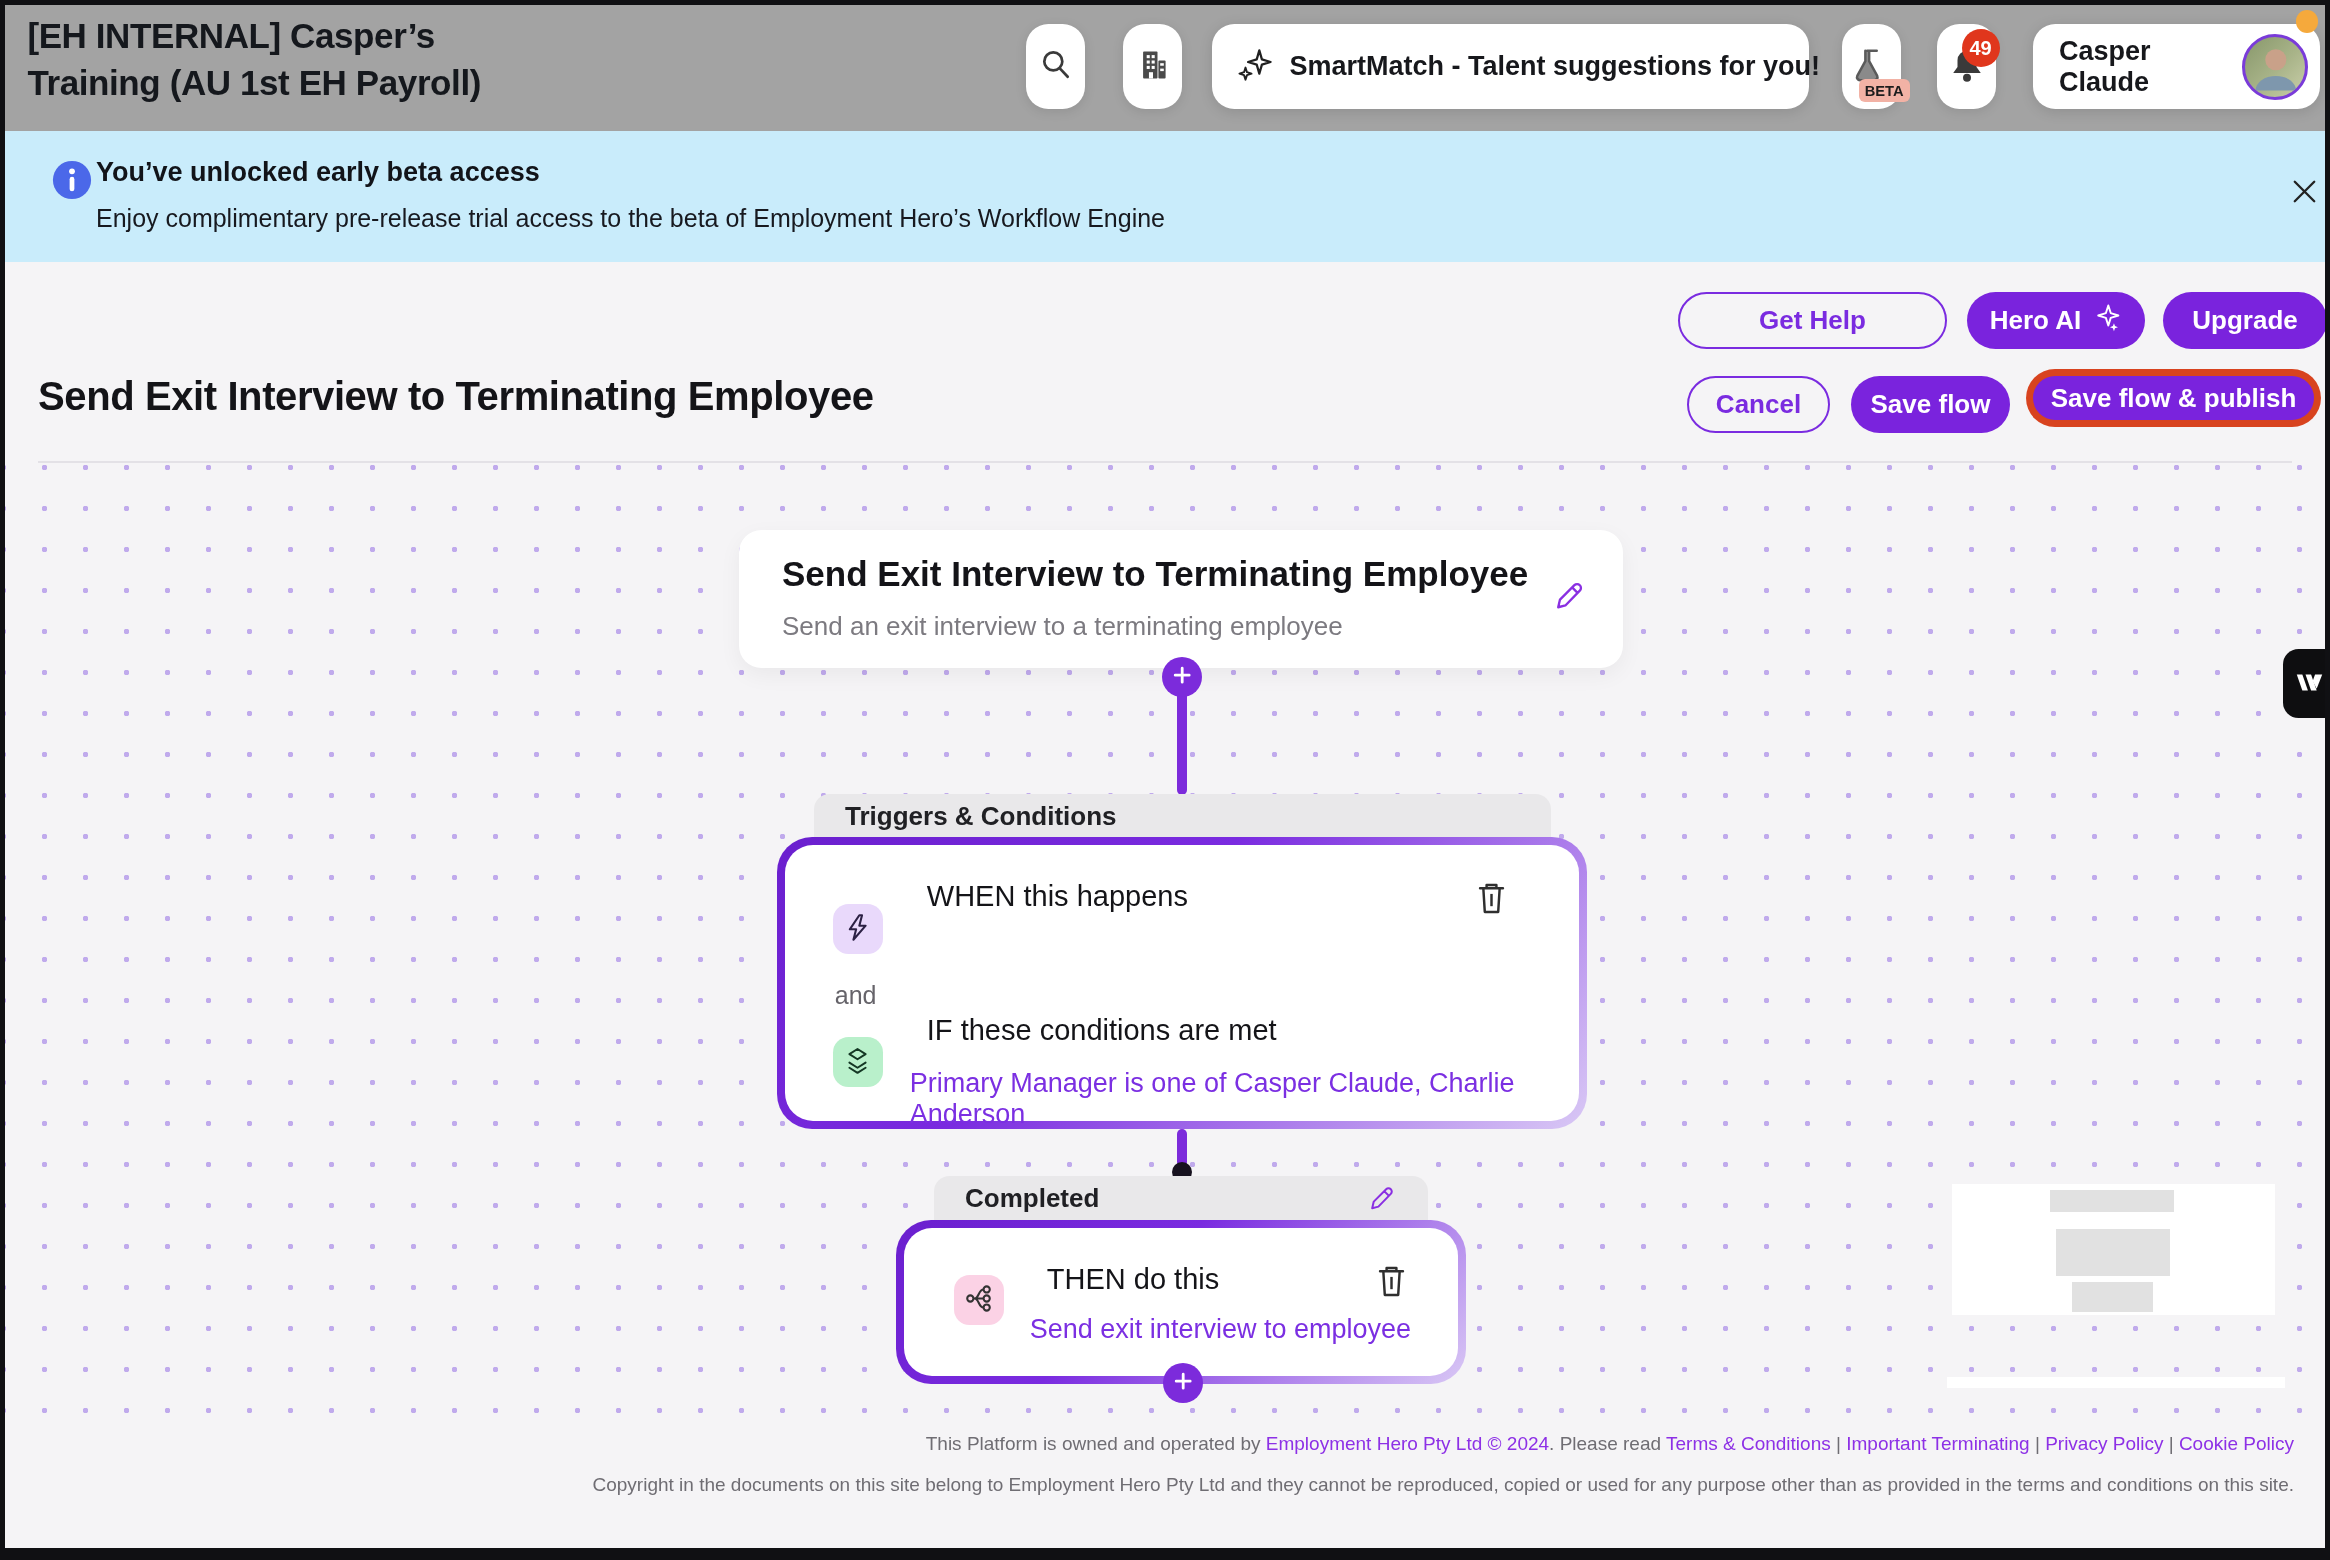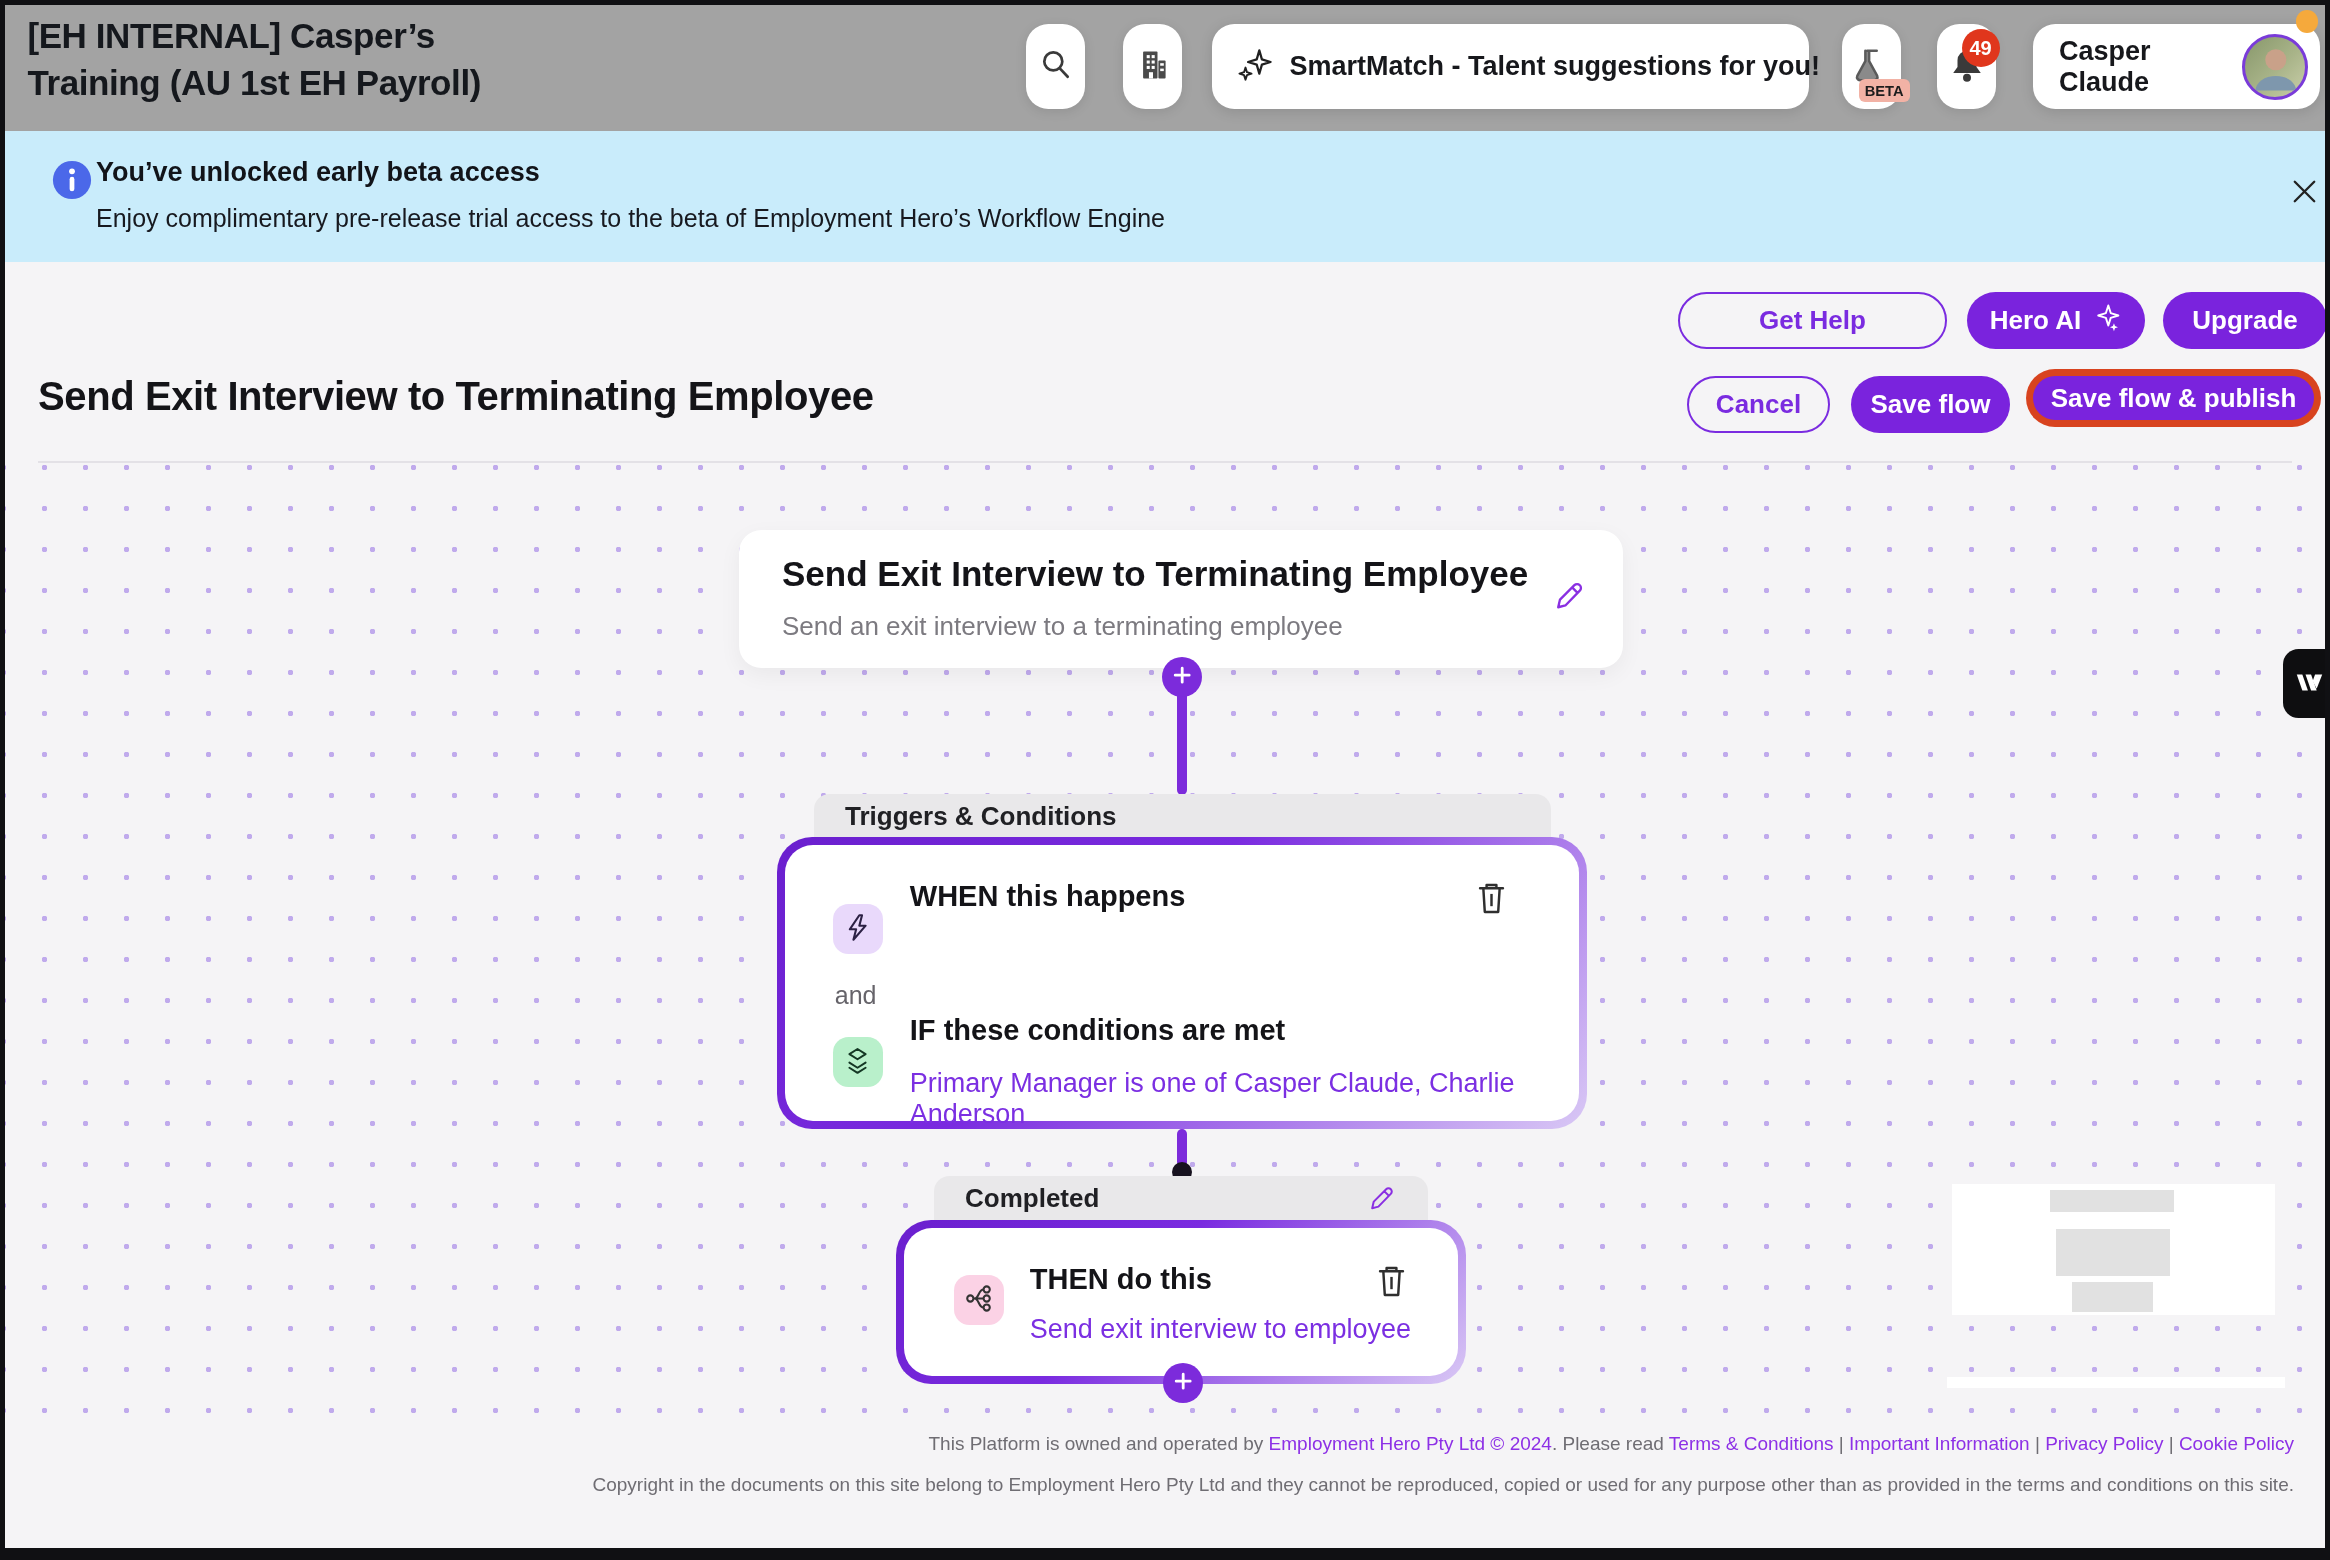--- a/index.html
+++ b/index.html
@@ -92,21 +92,21 @@
   .node-inner { position:absolute; inset:7.8px; background:#fff; border-radius:28px; }
   .wrap-triggers { left:772px; top:832px; width:810px; height:292px; }
   .wrap-completed { left:891px; top:1215px; width:570px; height:164px; }
 
   .chip { position:absolute; width:50px; height:50px; border-radius:15.5px;
           display:flex; align-items:center; justify-content:center; }
   .chip.lavender { background:#e9d9fb; }
   .chip.green { background:#b9f0cb; }
   .chip.pink { background:#fbd2e5; }
 
-  .node-h { position:absolute; font-size:29px; font-weight:700; color:#141418; }
+  .node-h { position:absolute; font-size:29px; font-weight:400; color:#141418;margin-left:17px; }
   .node-link { position:absolute; font-size:27px; color:#7b2fe2; cursor:pointer; }
   .and-label { position:absolute; font-size:25px; color:#66646a; }
   .trash { position:absolute; width:33px; height:36px; cursor:pointer; }
 
   
   .skeleton { position:absolute; left:1947px; top:1179px; width:323px; height:131px; background:#fff; }
   .skel-bar { position:absolute; background:#e1e1e1; }
   .sk1 { left:98px; top:6px;  width:124px; height:22.4px; }
   .sk2 { left:104px; top:45px; width:114px; height:47px; }
   .sk3 { left:120px; top:98px; width:81px; height:30px; }
@@ -366,17 +366,17 @@
       <svg width="35" height="35" viewBox="0 0 44 40">
           <g fill="#fff">
             <path d="M6 10 L13 10 L20 30 L13 30 Z"></path>
             <path d="M17 10 L24 10 L31 30 L24 30 Z"></path>
             <path d="M38 10 L31 28 L26 18 L29 10 Z"></path>
           </g>
         </svg>
     </span>
   </div>
 
-  <div class="footer-line fl1"><span>This Platform is owned and operated by </span><span class="flink">Employment Hero Pty Ltd © 2024</span><span>. Please read </span><span class="flink">Terms &amp; Conditions</span><span> | </span><span class="flink">Important Information</span><span> | </span><span class="flink">Privacy Policy</span><span> | </span><span class="flink">Cookie Policy</span></div>
+  <div class="footer-line fl1"><span>This Platform is owned and operated by </span><span class="flink">Employment Hero Pty Ltd © 2024</span><span>. Please read </span><span class="flink">Terms &amp; Conditions</span><span> | </span><span class="flink">Important Terminating</span><span> | </span><span class="flink">Privacy Policy</span><span> | </span><span class="flink">Cookie Policy</span></div>
   <div class="footer-line fl2">Copyright in the documents on this site belong to Employment Hero Pty Ltd and they cannot be reproduced, copied or used for any purpose other than as provided in the terms and conditions on this site.</div>
 
 </div>
 
 
 </body></html>

